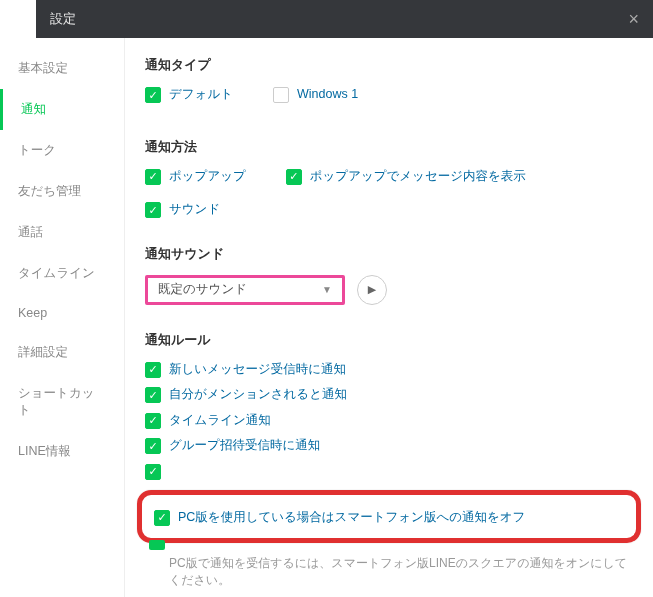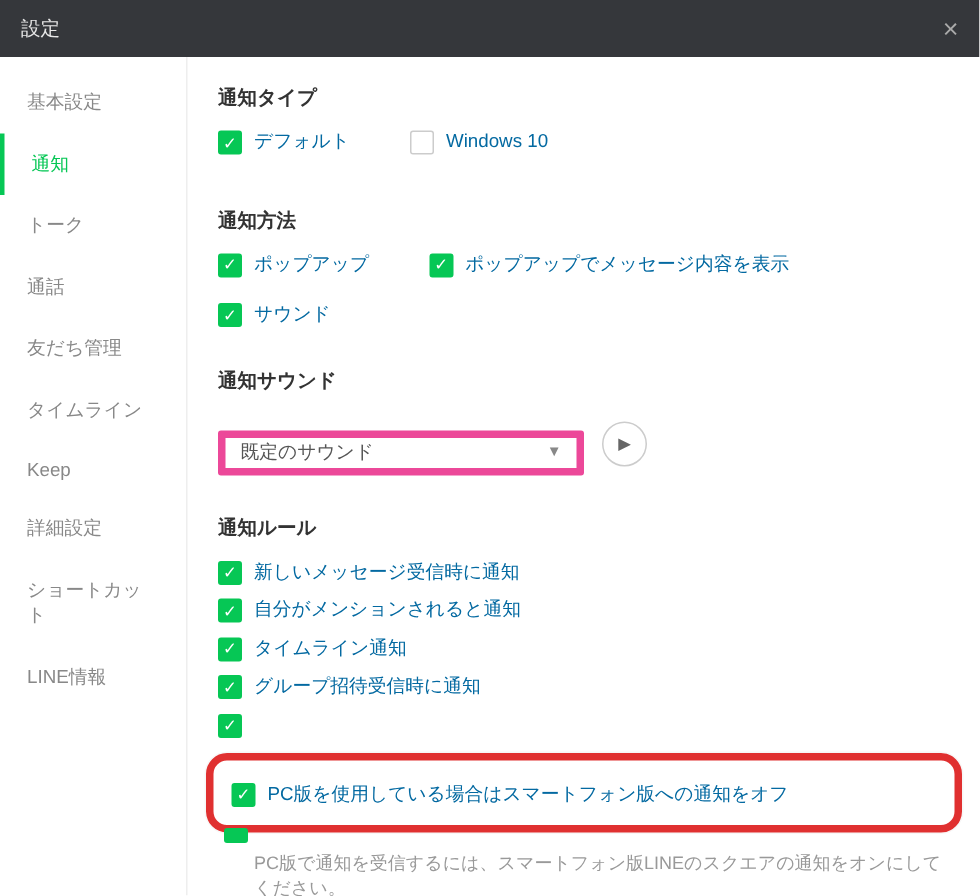--- a/index.html
+++ b/index.html
@@ -13,20 +13,21 @@
     overflow: hidden;
   }
   .header {
     background: #35373b;
     color: #e8e8e8;
     height: 38px;
     display: flex;
     align-items: center;
     justify-content: space-between;
     padding: 0 14px;
+    margin-left: 36px;
   }
   .header .title { font-size: 13px; }
   .header .close {
     color: #aaa;
     font-size: 18px;
     cursor: pointer;
     line-height: 1;
   }
   .body {
     display: flex;
@@ -93,32 +94,31 @@
     border-color: #06c755;
   }
   .check-label { color: #0369a1; line-height: 1.4; }
   .check-sub { color: #999; font-size: 11.5px; margin-top: 2px; }
   .select-row {
     display: flex;
     align-items: center;
     gap: 12px;
   }
   .select {
-    width: 244px;
+    width: 200px;
     height: 30px;
-    border: 5px solid #ec4899;
+    border: 3px solid #ec4899;
     border-radius: 2px;
     padding: 0 10px;
     display: flex;
     align-items: center;
     justify-content: space-between;
     color: #555;
     cursor: pointer;
     font-size: 12.5px;
-    margin-top: 12px;
   }
   .select .caret { color: #888; font-size: 10px; }
   .play-btn {
     width: 30px;
     height: 30px;
     border: 1px solid #ccc;
     border-radius: 50%;
     display: flex;
     align-items: center;
     justify-content: center;
@@ -160,41 +160,41 @@
   <span class="title">設定</span>
   <span class="close">×</span>
 </div>
 
 <div class="body">
 
   <div class="sidebar">
     <div class="sidebar-item"><span>基本設定</span></div>
     <div class="sidebar-item active"><span>通知</span></div>
     <div class="sidebar-item"><span>トーク</span></div>
+    <div class="sidebar-item"><span>友だち管理</span></div>
     <div class="sidebar-item"><span>通話</span></div>
-    <div class="sidebar-item"><span>友だち管理</span></div>
     <div class="sidebar-item"><span>タイムライン</span></div>
     <div class="sidebar-item"><span>Keep</span></div>
     <div class="sidebar-item"><span>詳細設定</span></div>
     <div class="sidebar-item"><span>ショートカット</span></div>
     <div class="sidebar-item"><span>LINE情報</span></div>
   </div>
 
   <div class="content">
 
     <div class="section">
       <div class="section-title">通知タイプ</div>
       <div class="row">
         <div class="check-item">
           <div class="checkbox checked">✓</div>
           <span class="check-label">デフォルト</span>
         </div>
         <div class="check-item">
           <div class="checkbox"></div>
-          <span class="check-label">Windows 10</span>
+          <span class="check-label">Windows 1</span>
         </div>
       </div>
     </div>
 
     <div class="section">
       <div class="section-title">通知方法</div>
       <div class="row">
         <div class="check-item">
           <div class="checkbox checked">✓</div>
           <span class="check-label">ポップアップ</span>

